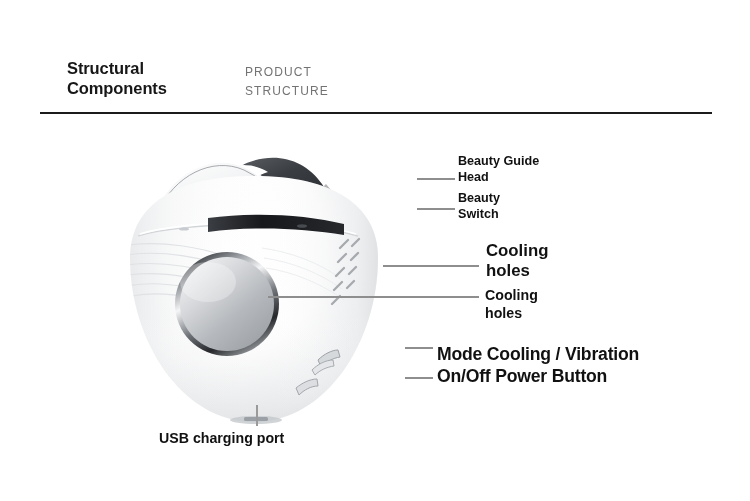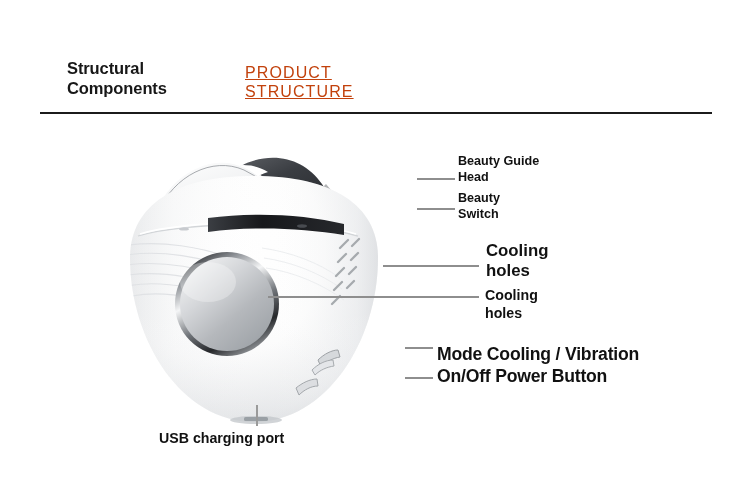--- a/index.html
+++ b/index.html
@@ -34,27 +34,26 @@
     font-weight: bold;
     color: #171717;
     line-height: 20px;
     letter-spacing: -0.1px;
     white-space: pre-line;
   }
   #page-subtitle {
     position: absolute;
     left: 245px;
     top: 63px;
-    font-size: 16px;
+    font-size: 12px;
     font-weight: 400;
-    color: #c2410c;
+    color: #737373;
     line-height: 19px;
     letter-spacing: 1.1px;
     white-space: pre-line;
-    text-decoration: underline;
   }
   #header-rule {
     position: absolute;
     left: 40px;
     top: 112px;
     width: 672px;
     height: 2px;
     background: #1b1b1b;
   }
 

